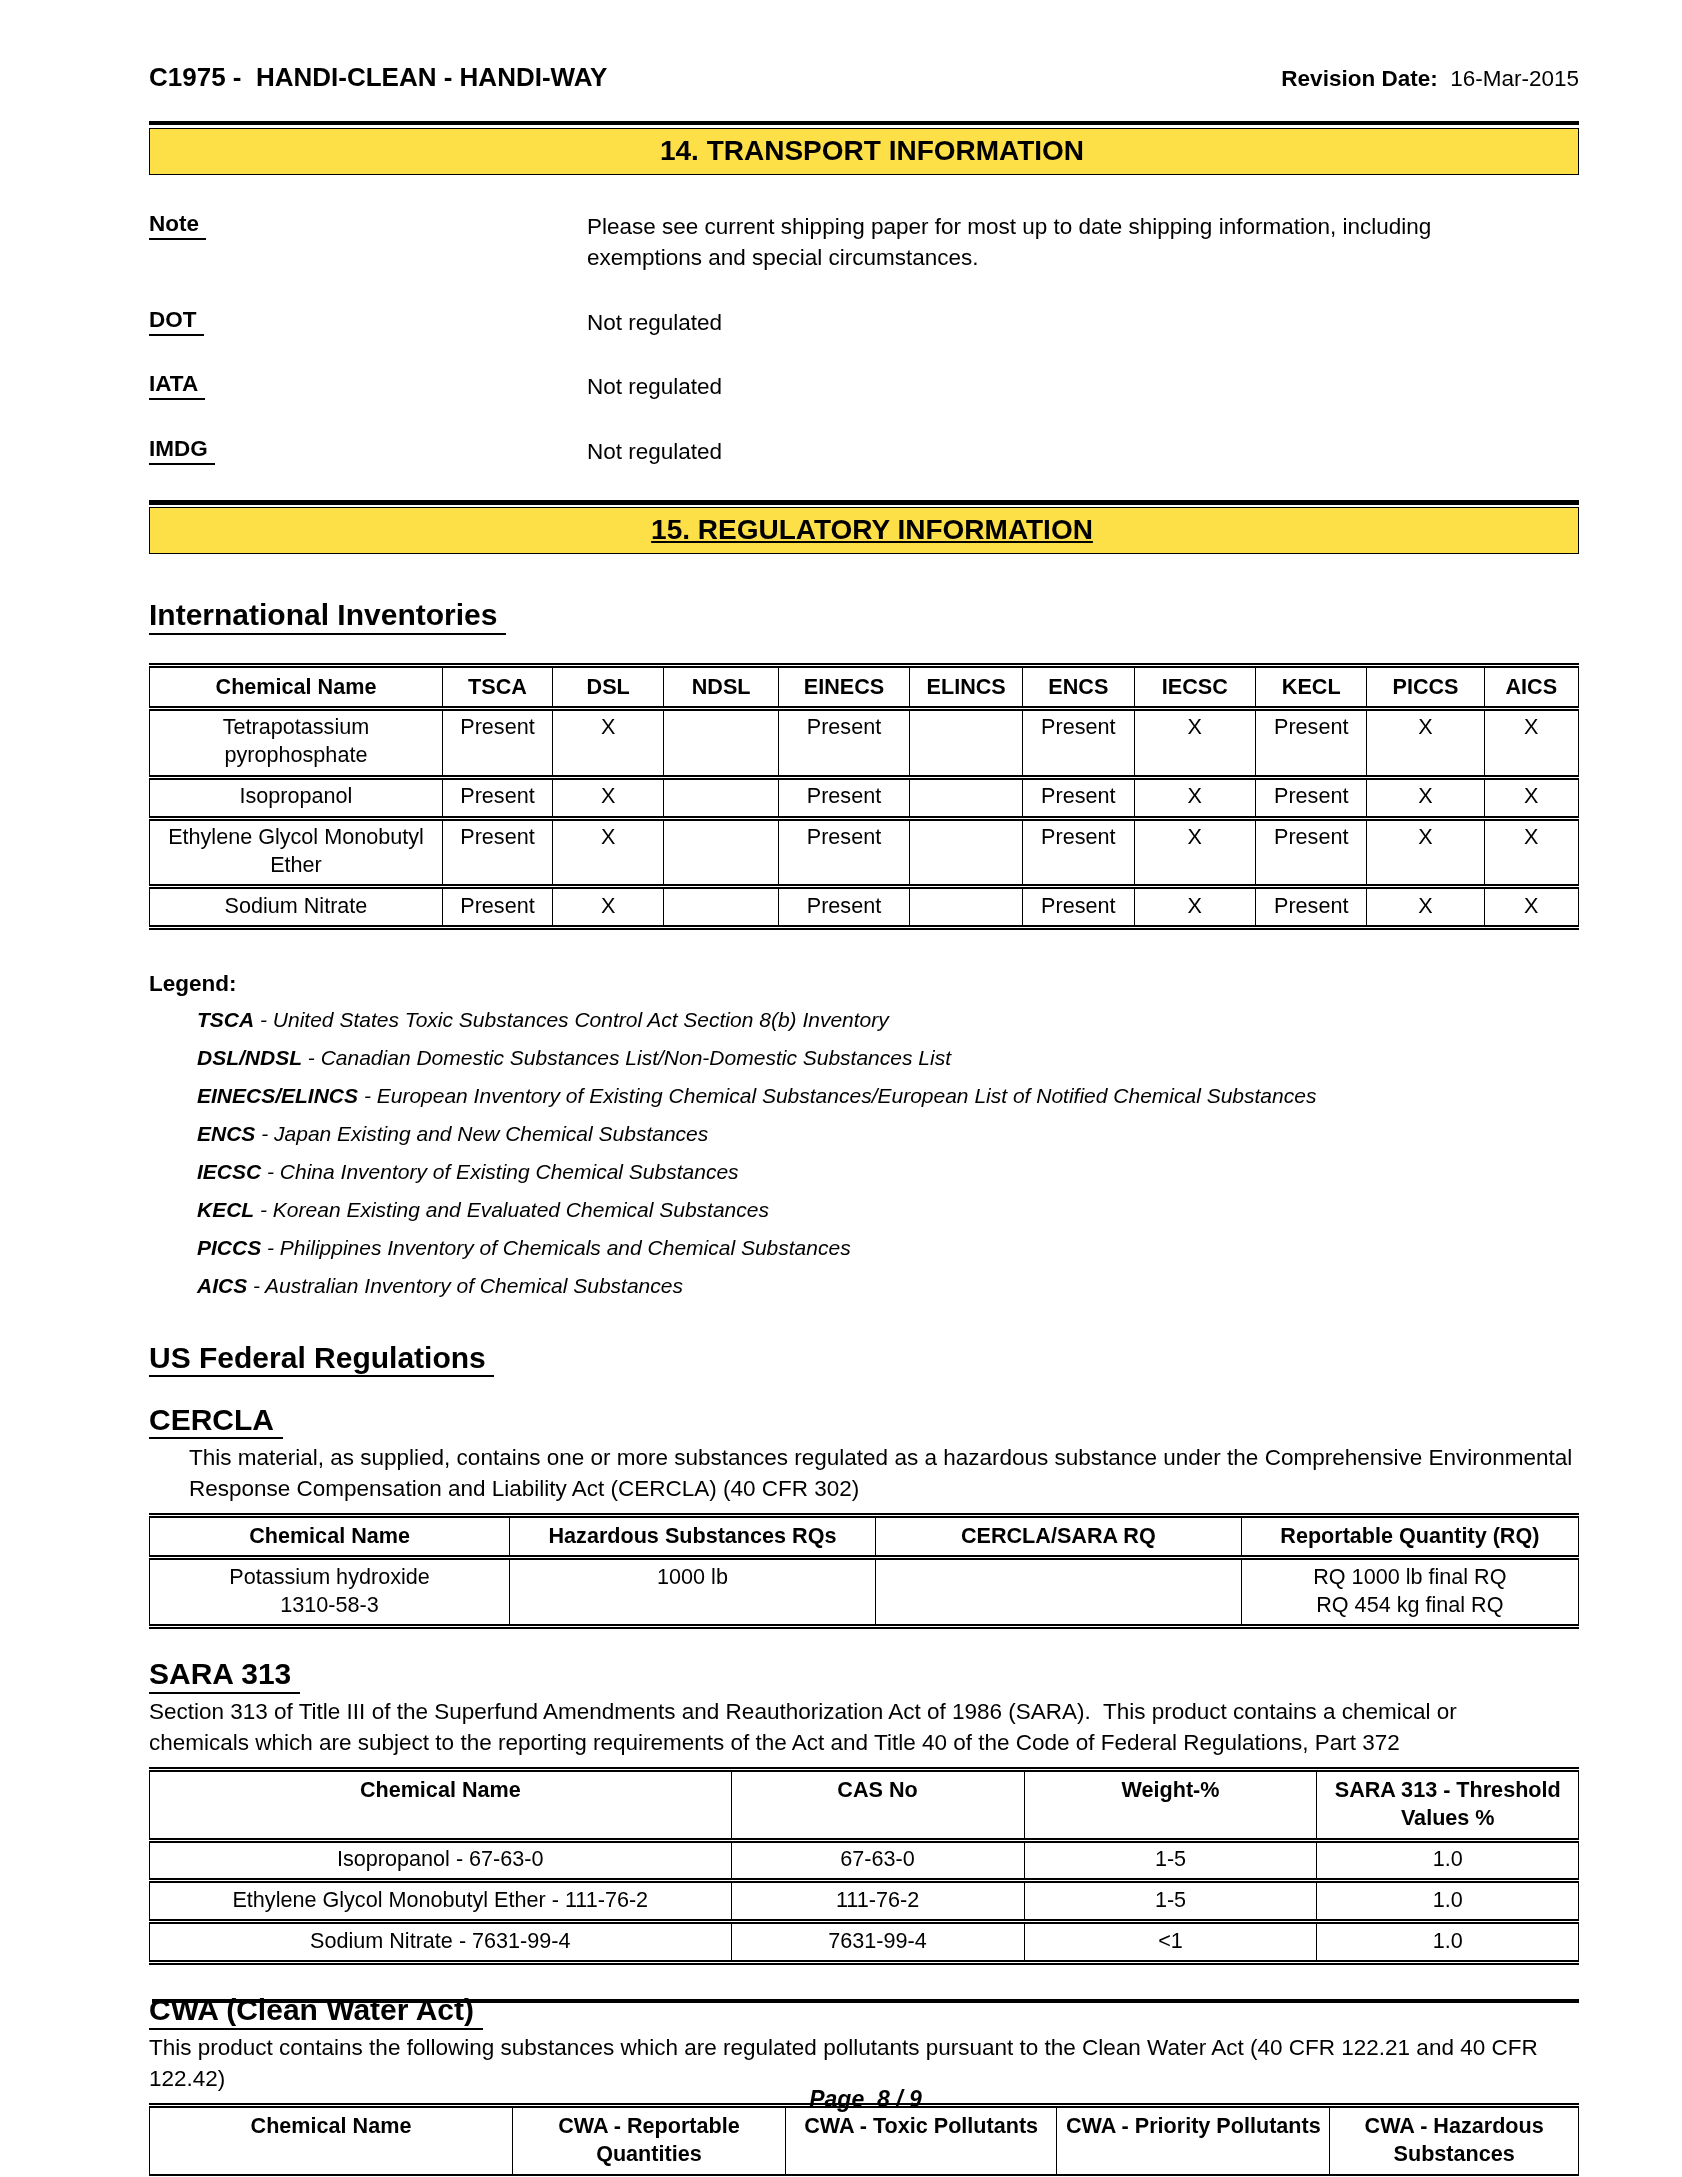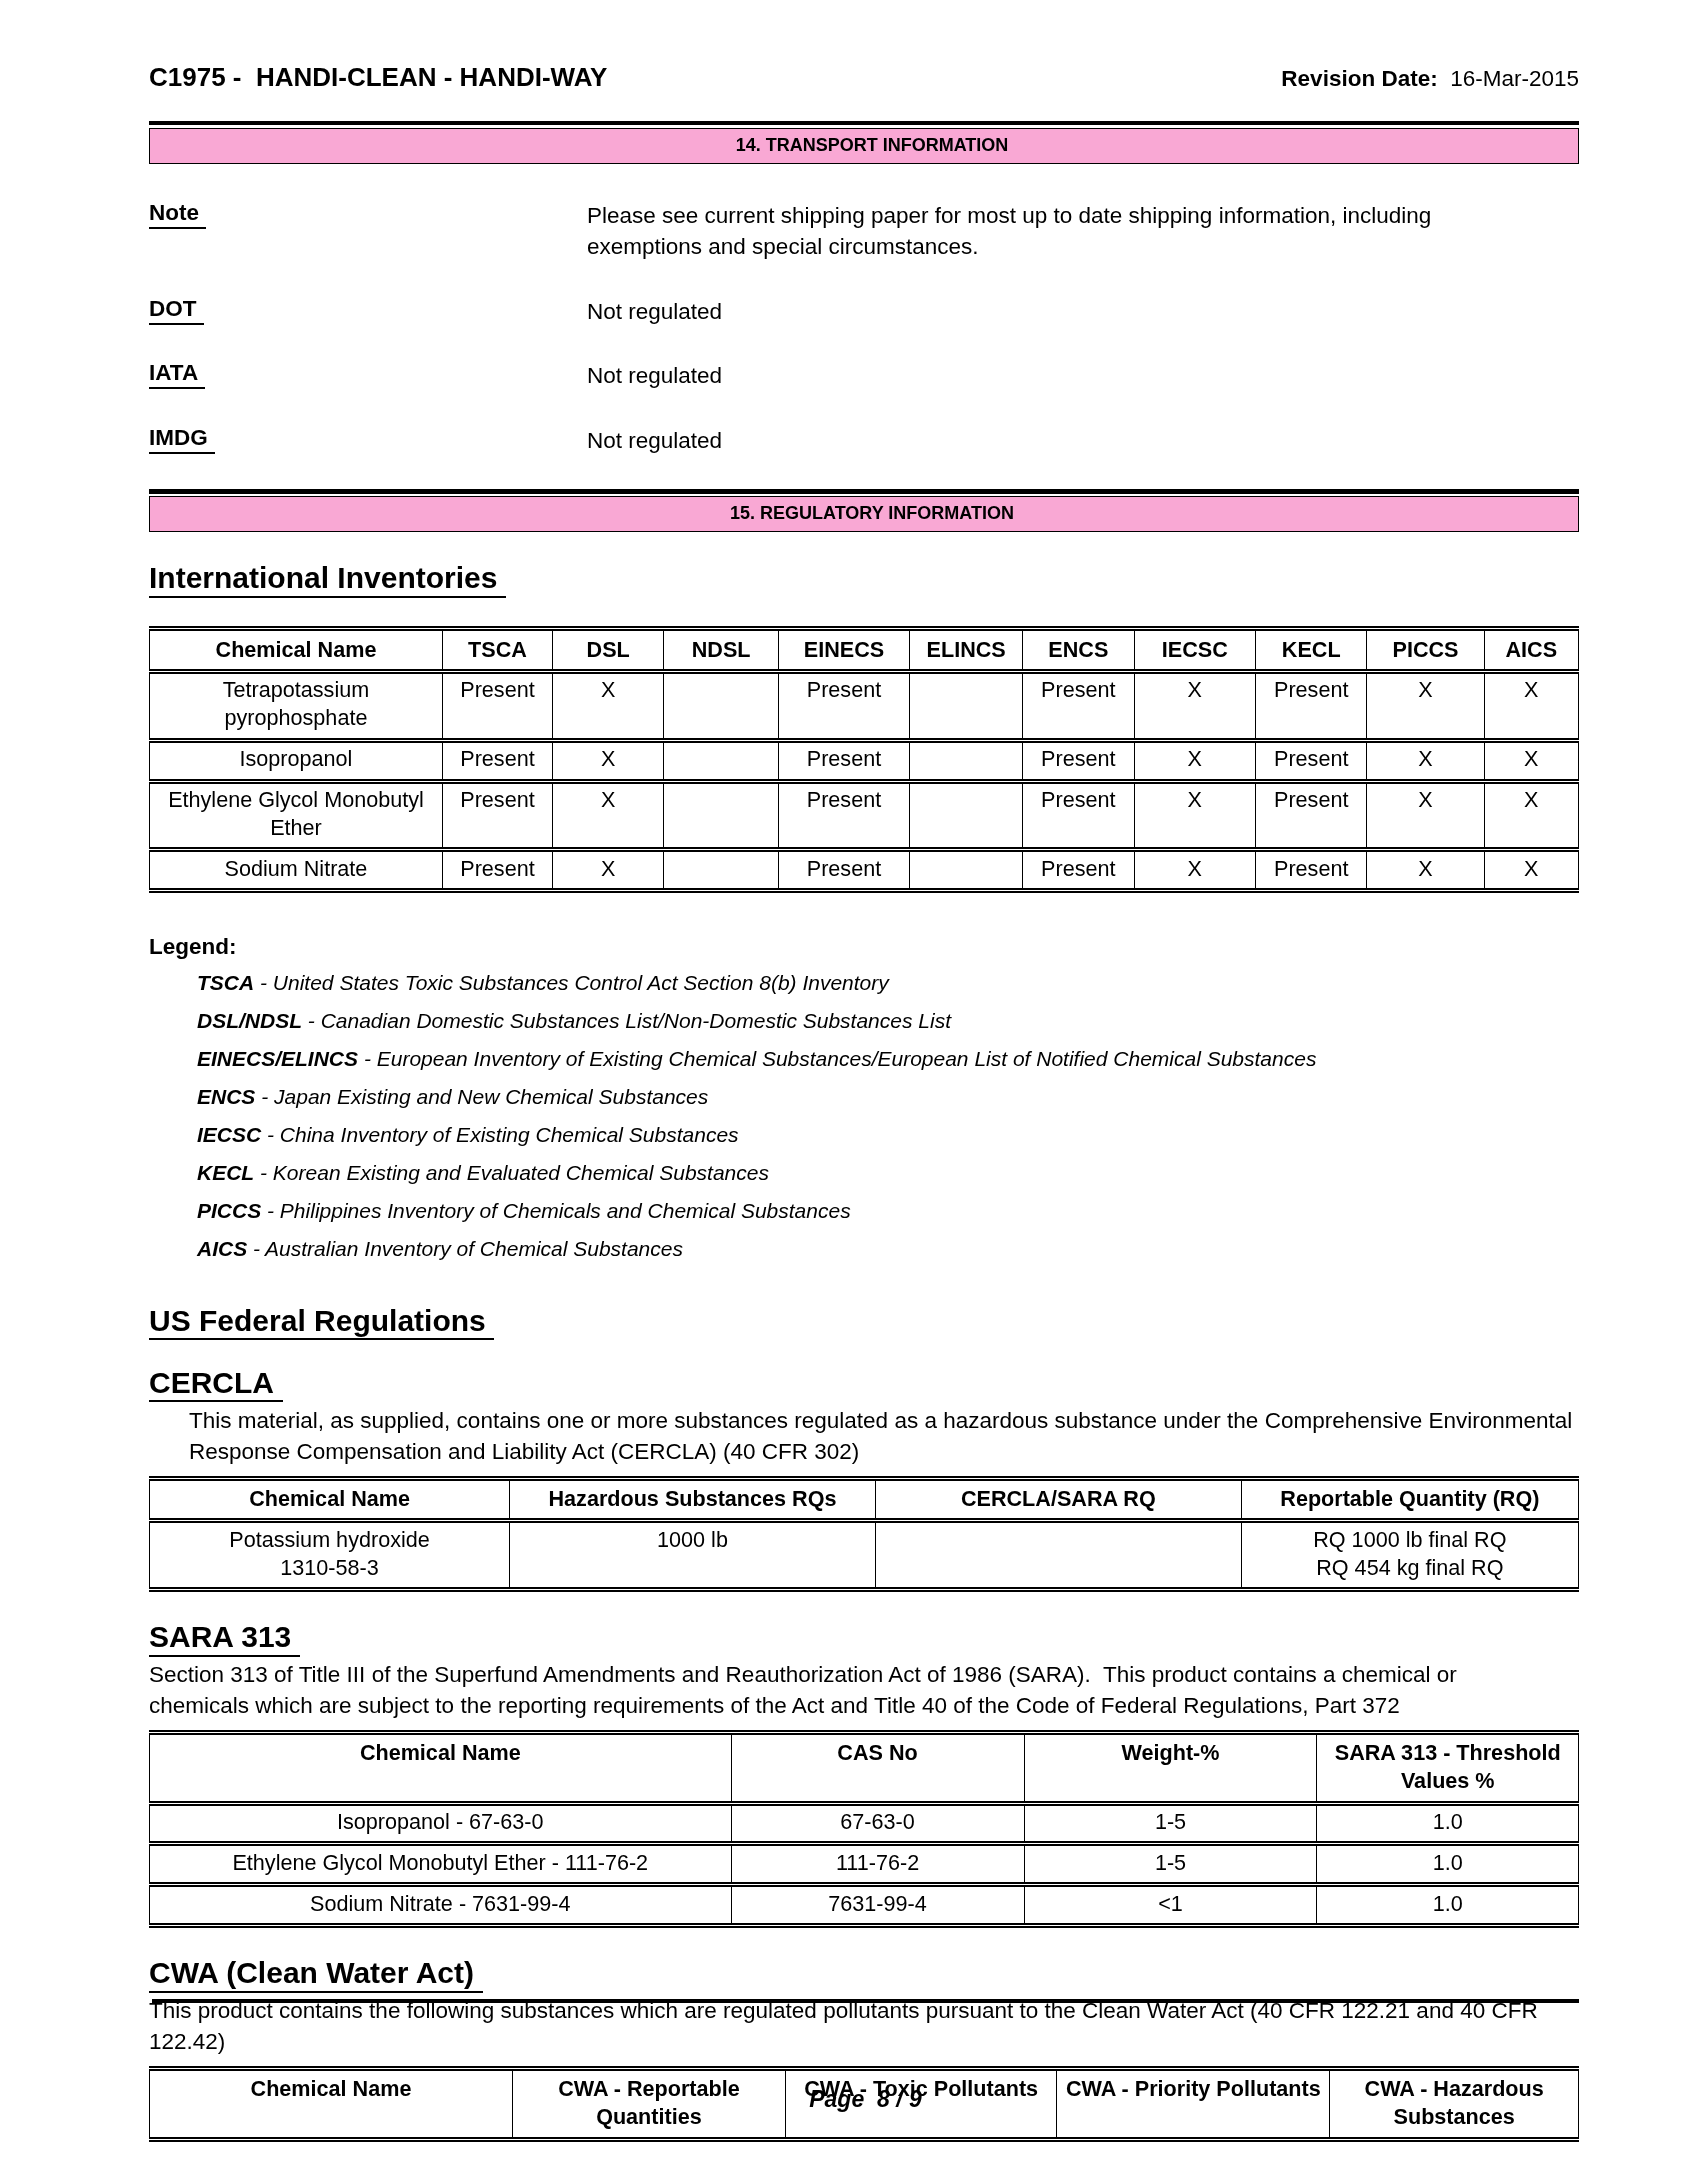--- a/index.html
+++ b/index.html
@@ -17,25 +17,25 @@
 
   
   .doc-header { display: flex; justify-content: space-between; align-items: baseline; margin-bottom: 28px; }
   .doc-title { font-size: 26px; font-weight: bold; white-space: pre; }
   .revision { font-size: 22.5px; white-space: pre; }
   .revision .lbl { font-weight: bold; }
 
   
   .section-rule { height: 4.3px; background: #000; margin-bottom: 2.6px; }
   .section-bar {
-    background: #f9a8d4;
+    background: #fde047;
     border: 1.7px solid #000;
     text-align: center;
     font-weight: bold;
-    font-size: 18px;
+    font-size: 28px;
     padding: 6px 0 7px 16px;
   }
   .bar-wrap { margin-bottom: 36px; }
 
   
   .kv-row { display: flex; margin-bottom: 33px; }
   .kv-label {
     width: 438px; flex: none;
     font-size: 22.5px; font-weight: bold;
   }
@@ -111,21 +111,21 @@
     <div class="kv-row">
       <div class="kv-label"><span>IATA</span></div>
       <div class="kv-value">Not regulated</div>
     </div>
     <div class="kv-row">
       <div class="kv-label"><span>IMDG</span></div>
       <div class="kv-value">Not regulated</div>
     </div>
   </div>
 
-  <div class="bar-wrap" style="margin-bottom: 29px;">
+  <div class="bar-wrap" style="margin-bottom: 44px; text-decoration: underline;">
     <div class="section-rule"></div>
     <div class="section-bar">15. REGULATORY INFORMATION</div>
   </div>
 
   <div class="h-underline mb-36"><span>International Inventories</span></div>
 
   <table class="data-table mb-40" data-table="regulatory.inventories_table">
       <colgroup>
         <col style="width: 20.5%;">
         <col style="width: 7.7%;">

